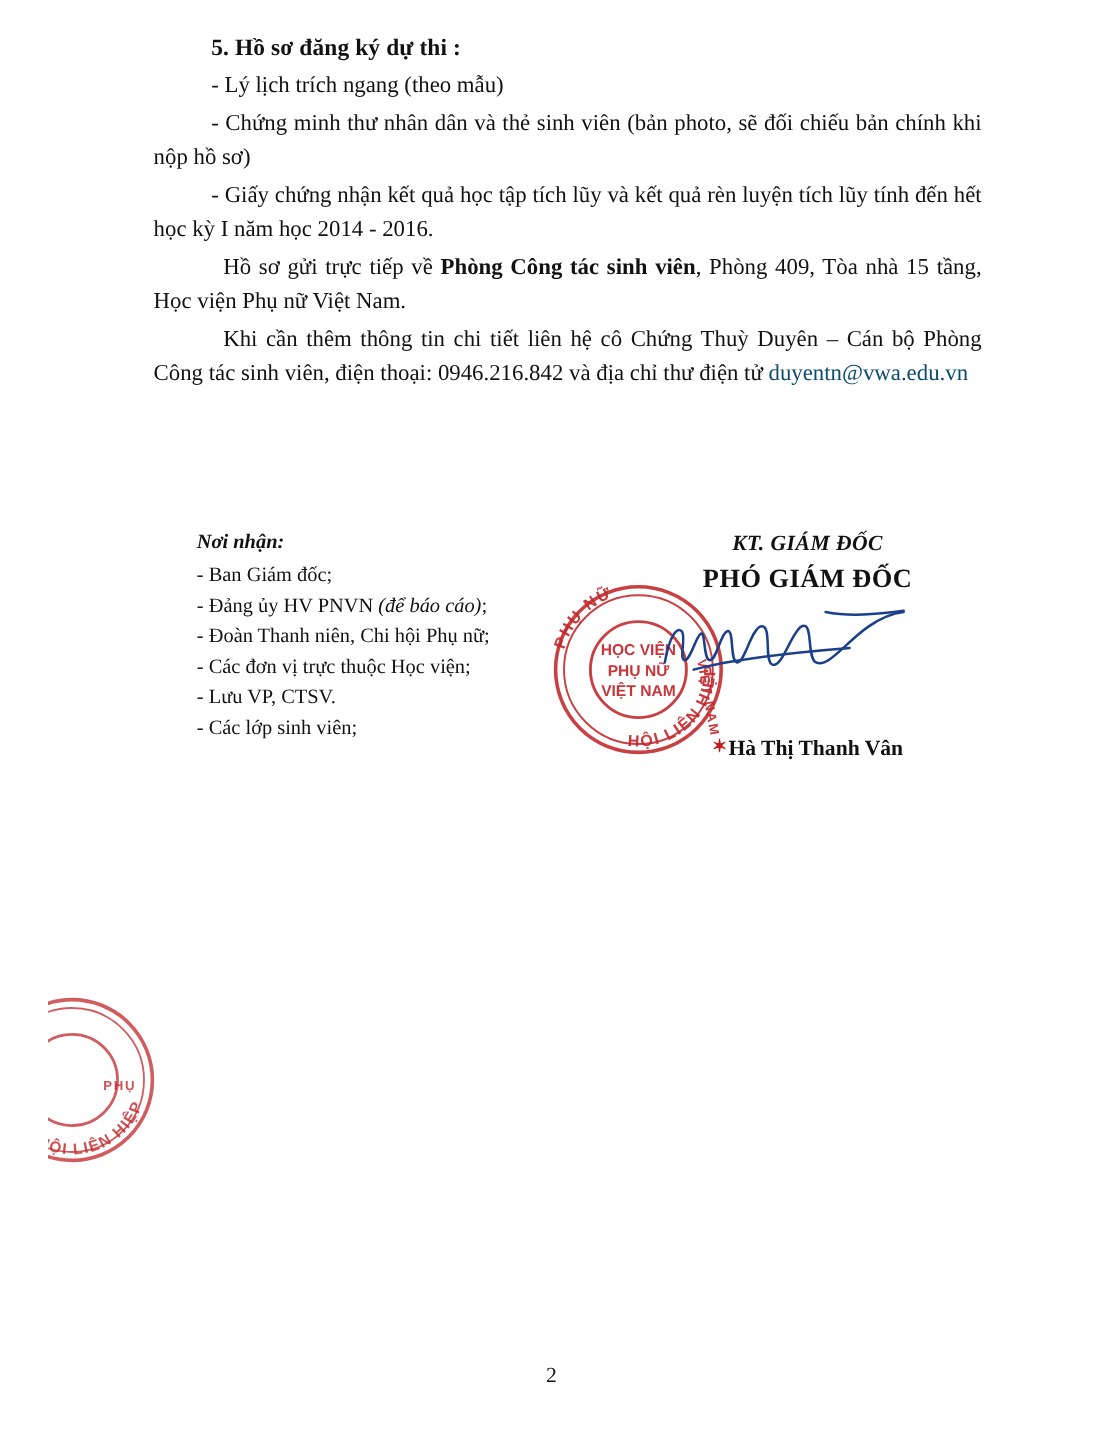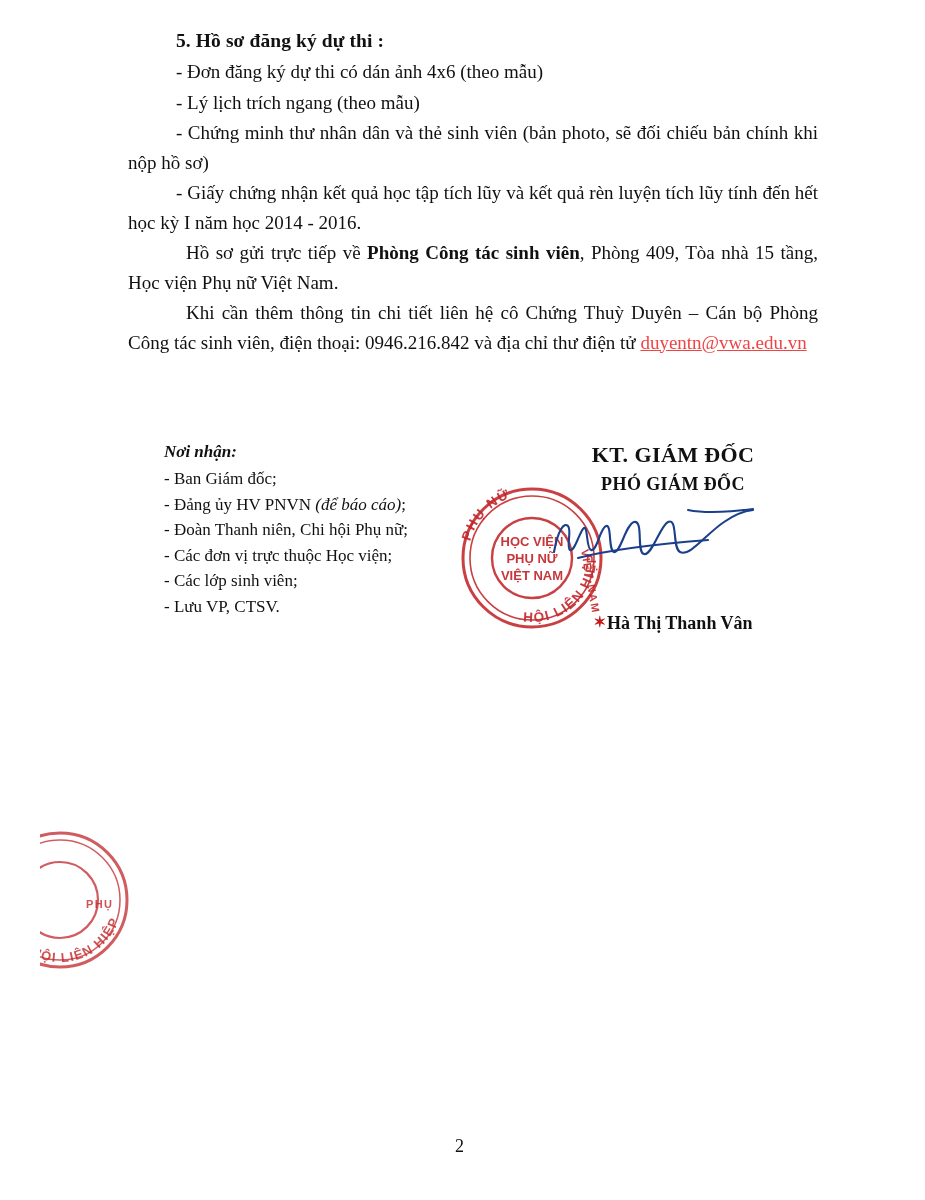--- a/index.html
+++ b/index.html
@@ -37,22 +37,21 @@
   .para {
     font-size: 19px;
     line-height: 29.5px;
     margin-bottom: 1px;
     text-align: justify;
   }
   .ind-small { text-indent: 48px; }
   .ind-large { text-indent: 58px; }
   .bold { font-weight: bold; margin-top: 33px; }
   .link {
-    text-decoration: underline;
-    color: #ef4444;
+    color: #0c4a6e;
   }
 
   
   .sig-area {
     position: absolute;
     left: 128px;
     top: 442px;
     width: 700px;
     height: 220px;
   }
@@ -82,26 +81,27 @@
 
   .signer {
     position: absolute;
     left: 390px;
     top: 0;
     width: 310px;
     text-align: center;
   }
   .signer .l1 {
     font-weight: bold;
+    font-size: 18px;
+    letter-spacing: 0.4px;
+    font-style: italic;
+  }
+  .signer .l2 {
+    font-weight: bold;
     font-size: 22px;
-    letter-spacing: 0.4px;
-  }
-  .signer .l2 {
-    font-weight: bold;
-    font-size: 18px;
     letter-spacing: 0.4px;
     margin-top: 6px;
   }
   .signer .name {
     font-weight: bold;
     font-size: 18px;
     margin-top: 118px;
     position: relative;
     z-index: 4;
   }
@@ -157,42 +157,41 @@
 </style>
 </head>
 <body>
 
 <div class="page">
 
   <div class="body-text">
 
     <div class="heading">5. Hồ sơ đăng ký dự thi :</div>
 
-    <div class="para ind-small">- Đơn đăng ký dự thi có dán ảnh 4x6 (theo mẫu)</div>
     <div class="para ind-small">- Lý lịch trích ngang (theo mẫu)</div>
     <div class="para ind-small">- Chứng minh thư nhân dân và thẻ sinh viên (bản photo, sẽ đối chiếu bản chính khi nộp hồ sơ)</div>
     <div class="para ind-small">- Giấy chứng nhận kết quả học tập tích lũy và kết quả rèn luyện tích lũy tính đến hết học kỳ I năm học 2014 - 2016.</div>
 
     <div class="para ind-large"><span>Hồ sơ gửi trực tiếp về </span><span class="bold">Phòng Công tác sinh viên</span><span>, Phòng 409, Tòa nhà 15 tầng, Học viện Phụ nữ Việt Nam.</span></div>
 
     <div class="para ind-large"><span>Khi cần thêm thông tin chi tiết liên hệ cô Chứng Thuỳ Duyên – Cán bộ Phòng Công tác sinh viên, điện thoại: 0946.216.842 và địa chỉ thư điện tử</span> <span class="link">duyentn@vwa.edu.vn</span></div>
 
   </div>
 
   <div class="sig-area">
 
     <div class="recipients">
       <div class="title">Nơi nhận:</div>
       <ul>
         <li>- Ban Giám đốc;</li>
         <li><span>- Đảng ủy HV PNVN </span><i>(để báo cáo)</i><span>;</span></li>
         <li>- Đoàn Thanh niên, Chi hội Phụ nữ;</li>
         <li>- Các đơn vị trực thuộc Học viện;</li>
+        <li>- Lưu VP, CTSV.</li>
         <li>- Các lớp sinh viên;</li>
-        <li>- Lưu VP, CTSV.</li>
       </ul>
     </div>
 
     <div class="signer">
       <div class="l1">KT. GIÁM ĐỐC</div>
       <div class="l2">PHÓ GIÁM ĐỐC</div>
       <div class="name"><span class="star">✶</span><span>Hà Thị Thanh Vân</span></div>
     </div>
 
   </div>

